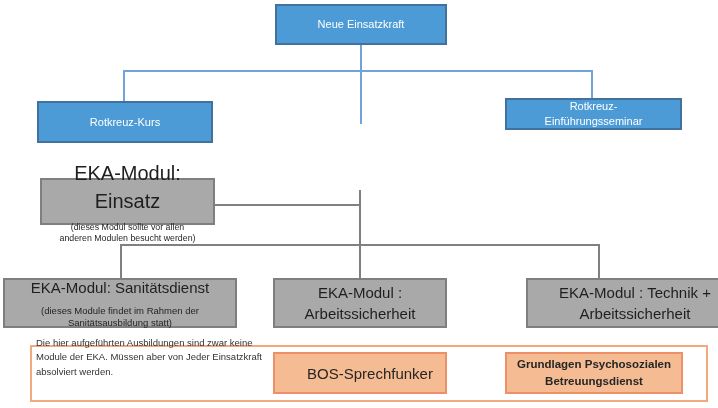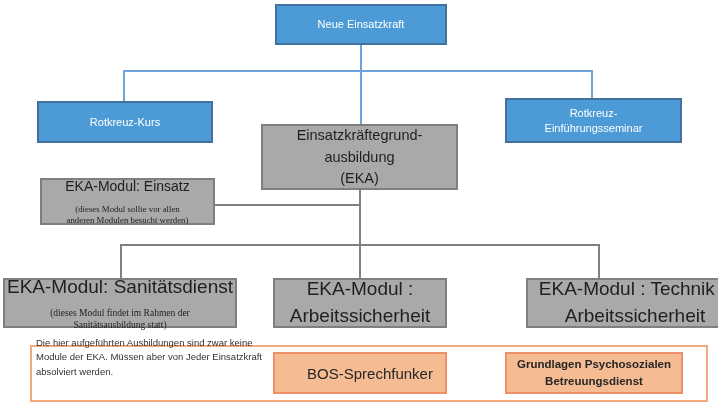--- a/index.html
+++ b/index.html
@@ -31,22 +31,22 @@
   .gray {
     background: #A9A9A9;
     border: 2px solid #7F7F7F;
     color: #1f1f1f;
   }
   .orange {
     background: #F5BB92;
     border: 2px solid #ED9068;
     color: #262626;
   }
-  .node-title { font-size: 19px; line-height: 1.4; }
-  .node-note  { font-size: 9.5px; line-height: 1.25; margin-top: 7px; font-family: Liberation Serif, serif; }
+  .node-title { font-size: 15px; line-height: 1.4; }
+  .node-note  { font-size: 9.5px; line-height: 1.25; margin-top: 7px; }
   .line { position: absolute; }
   .line.blue-l { background: #6FA3DB; }
   .line.gray-l { background: #808080; }
   .h { height: 2px; }
   .v { width: 2px; }
 
   #footer-container {
     position: absolute;
     left: 30px; top: 345px;
     width: 678px; height: 57px;
@@ -81,40 +81,35 @@
   <div class="line v gray-l" style="left:598px; top:244px; height:34px;"></div>
 
   <div class="box blue" style="left:275px; top:4px; width:172px; height:41px;">
     <span class="ml">Neue Einsatzkraft</span>
   </div>
 
   <div class="box blue" style="left:37px; top:101px; width:176px; height:42px;">
     <span class="ml">Rotkreuz-Kurs</span>
   </div>
 
-  <div class="box gray" style="left:261px; top:124px; width:197px; height:66px; font-size:14.5px; line-height:1.45;">
-    <span class="ml">Einsatzkräftegrund-
-ausbildung
-(EKA)</span>
-  </div>
 
-  <div class="box blue" style="left:505px; top:98px; width:177px; height:45px;">
+  <div class="box blue" style="left:505px; top:98px; width:177px; height:32px;">
     <span class="ml">Rotkreuz-
 Einführungsseminar</span>
   </div>
 
   <div class="box gray" style="left:40px; top:178px; width:175px; height:47px;">
-    <span class="node-title" style="font-size:14px;">EKA-Modul: Einsatz</span>
+    <span class="node-title" style="font-size:20px;">EKA-Modul: Einsatz</span>
     <span class="node-note ml" style="font-size:8.8px;">(dieses Modul sollte vor allen
 anderen Modulen besucht werden)</span>
   </div>
 
   <div class="box gray" style="left:3px; top:278px; width:234px; height:50px;">
     <span class="node-title">EKA-Modul: Sanitätsdienst</span>
-    <span class="node-note ml">(dieses Modul  findet im Rahmen der
+    <span class="node-note ml">(dieses Module  findet im Rahmen der
 Sanitätsausbildung statt)</span>
   </div>
 
   <div class="box gray" style="left:273px; top:278px; width:174px; height:50px;">
     <span class="node-title ml">EKA-Modul :
 Arbeitssicherheit</span>
   </div>
 
   <div class="box gray" style="left:490px; top:278px; width:218px; height:50px;margin-left:36px;">
     <span class="node-title ml">EKA-Modul : Technik +

